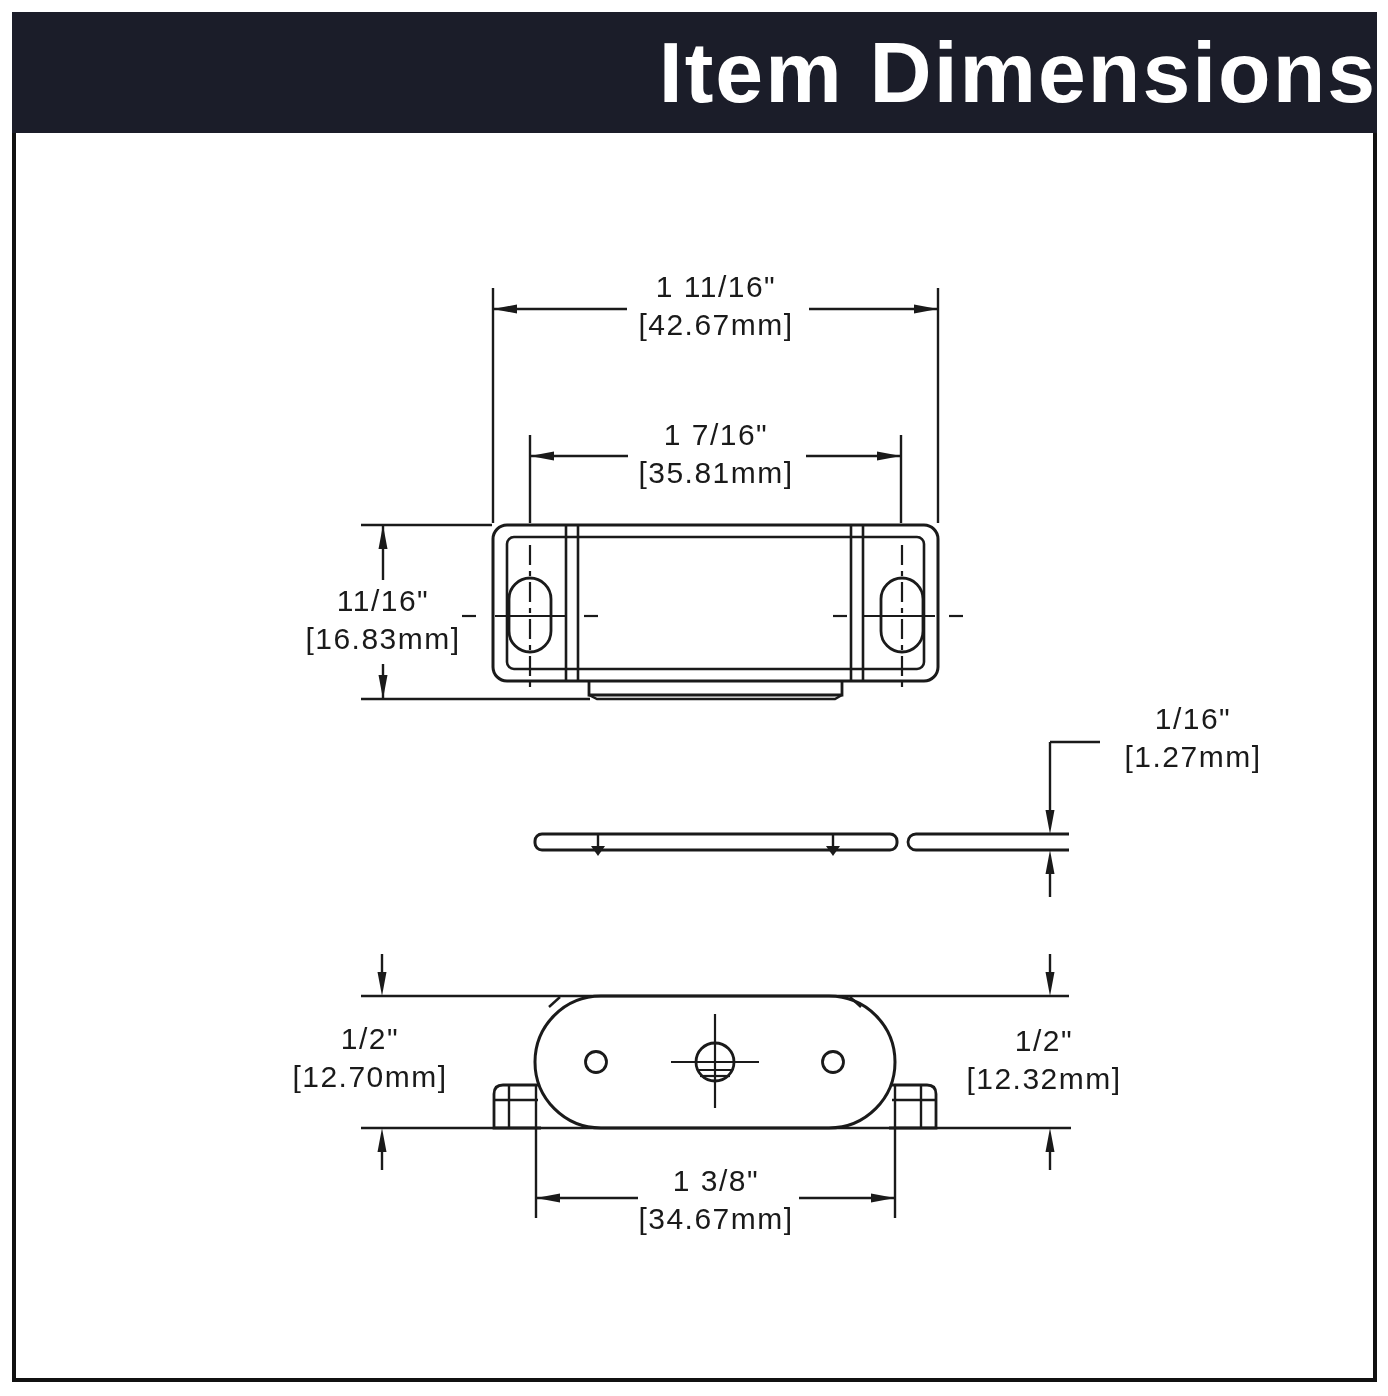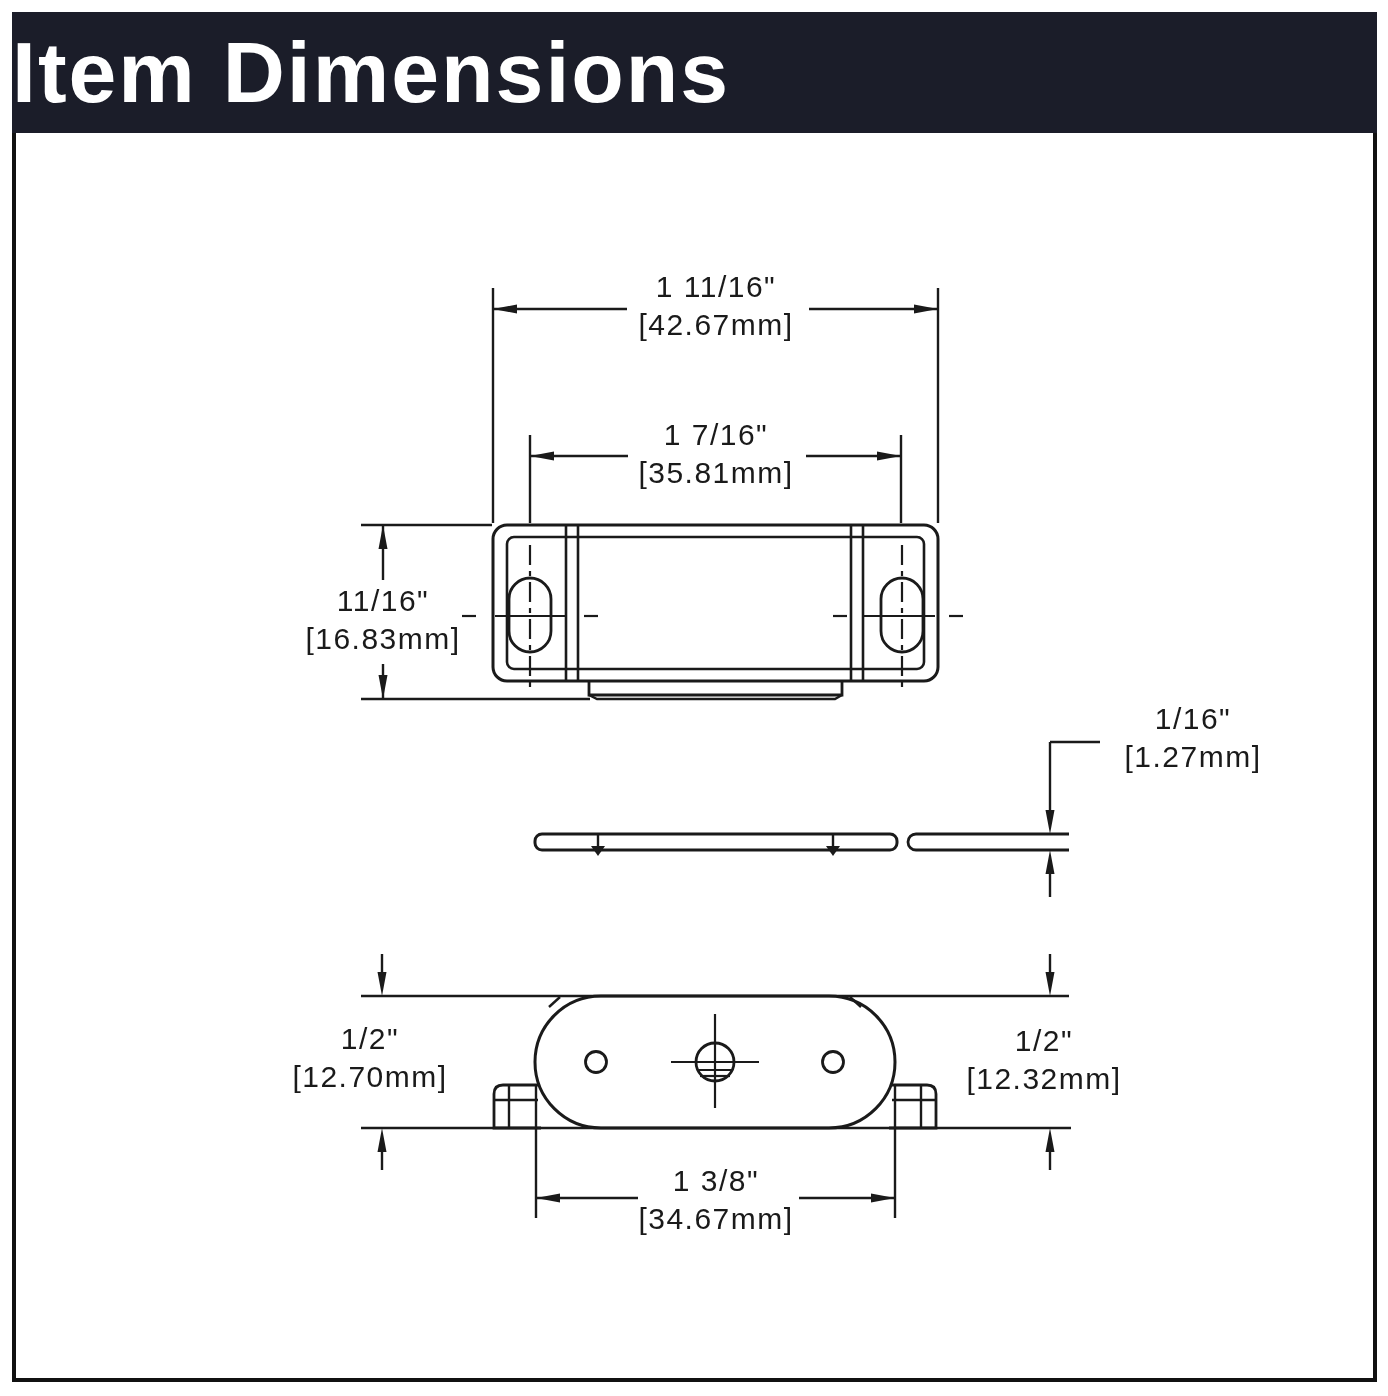--- a/index.html
+++ b/index.html
@@ -9,21 +9,21 @@
     font-family:"Liberation Sans", sans-serif;
     overflow:hidden;
   }
   .frame{
     position:absolute;left:12px;top:12px;width:1357px;height:1362px;
     border:4px solid #111;
   }
   .header{
     position:absolute;left:12px;top:12px;width:1365px;height:121px;
     background:var(--header_bg,#1b1d29);
-    display:flex;align-items:center;justify-content:flex-start;
+    display:flex;align-items:center;justify-content:flex-end;
   }
   .header h1{
     margin:0;color:var(--title_text,#fff);
     font-size:86px;font-weight:bold;letter-spacing:2px;
     font-family:"Liberation Sans", sans-serif;
   }
   svg.drawing{position:absolute;left:0;top:0;}
   svg.drawing *{vector-effect:non-scaling-stroke;}
   .dim{
     position:absolute;transform:translateX(-50%);

